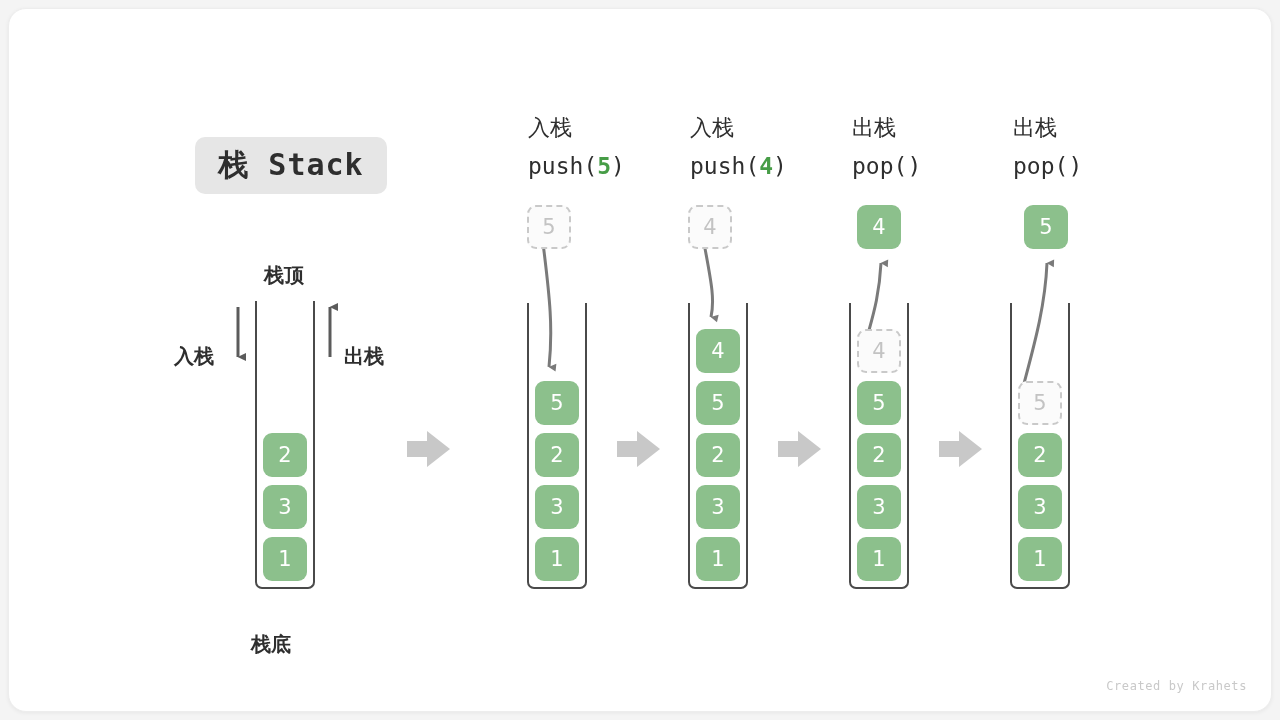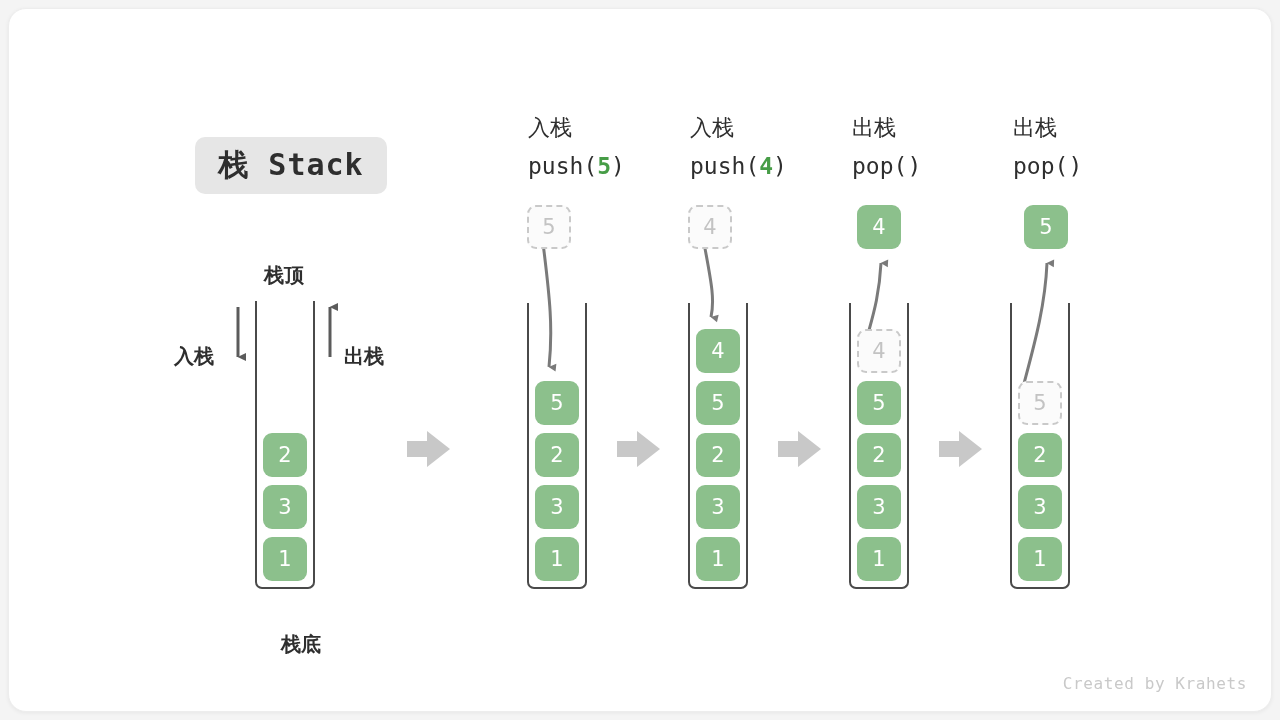--- a/index.html
+++ b/index.html
@@ -132,21 +132,21 @@
     width: 1264px; height: 704px;
     pointer-events: none;
   }
 
   
   #footer {
     position: absolute;
     right: 24px;
     bottom: 18px;
     color: #c9c9c9;
-    font-size: 16px;
+    font-size: 12px;
     letter-spacing: 0.6px;
     font-family: "DejaVu Sans Mono", "Liberation Mono", monospace;
   }
 </style>
 </head>
 <body>
 
 <div id="page">
   <div id="card">
 
@@ -199,21 +199,21 @@
       <div class="cn-label" style="left:255px; top:239px;">栈顶</div>
       <div class="cn-label" style="left:165px; top:320px;">入栈</div>
       <div class="cn-label" style="left:335px; top:320px;">出栈</div>
 
       <div class="tube" style="left:246px; top:292px; height:288px;"></div>
 
       <div class="cell solid" style="left:254px; top:424px;">2</div>
       <div class="cell solid" style="left:254px; top:476px;">3</div>
       <div class="cell solid" style="left:254px; top:528px;">1</div>
 
-      <div class="cn-label" style="left:272px; top:608px;">栈底</div>
+      <div class="cn-label" style="left:242px; top:608px;">栈底</div>
     </div>
 
     <div class="stack-col">
       <div class="stack-head" style="left:519px; top:100px;">
         <div class="hz">入栈</div>
         <div><span>push(</span><span class="num-green">5</span><span>)</span></div>
       </div>
 
       <div class="cell ghost float-cell" style="left:518px; top:196px;">5</div>
 

